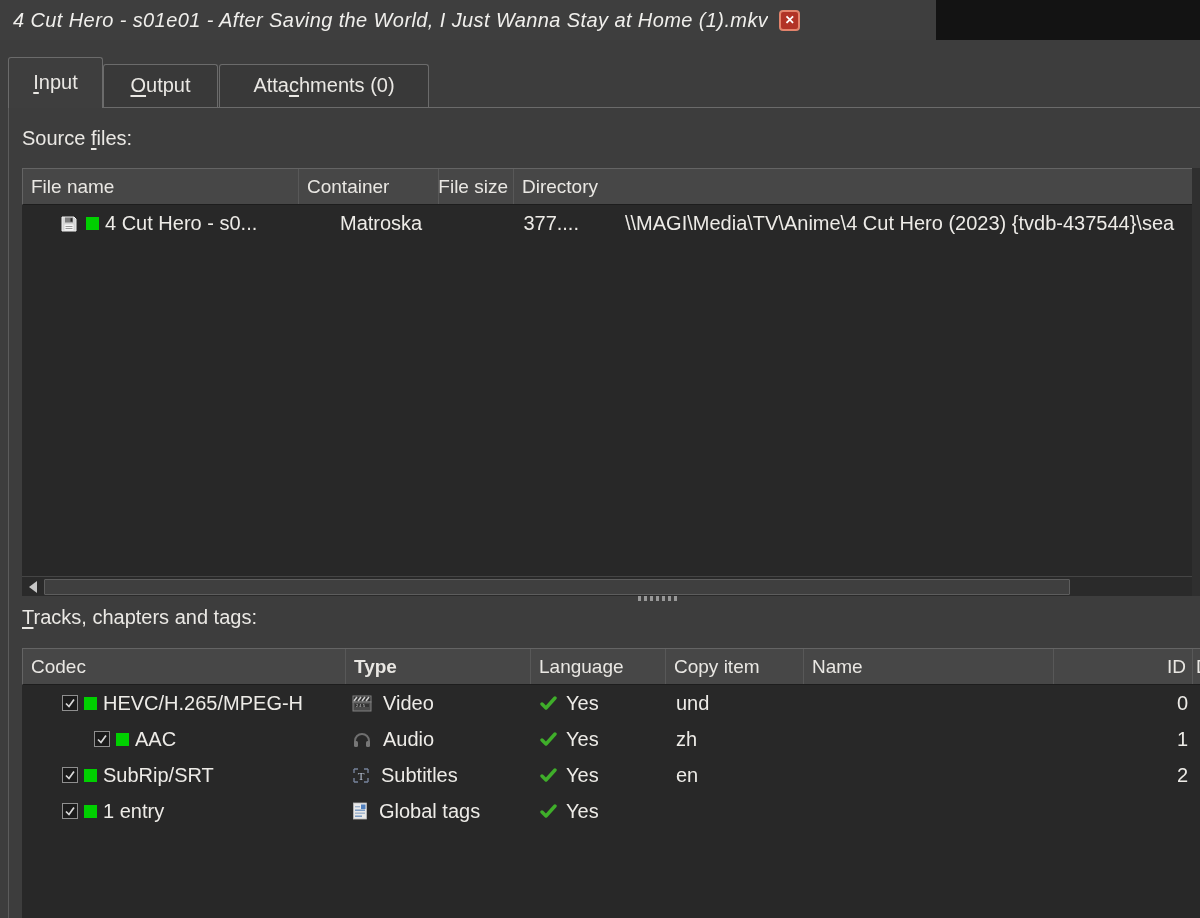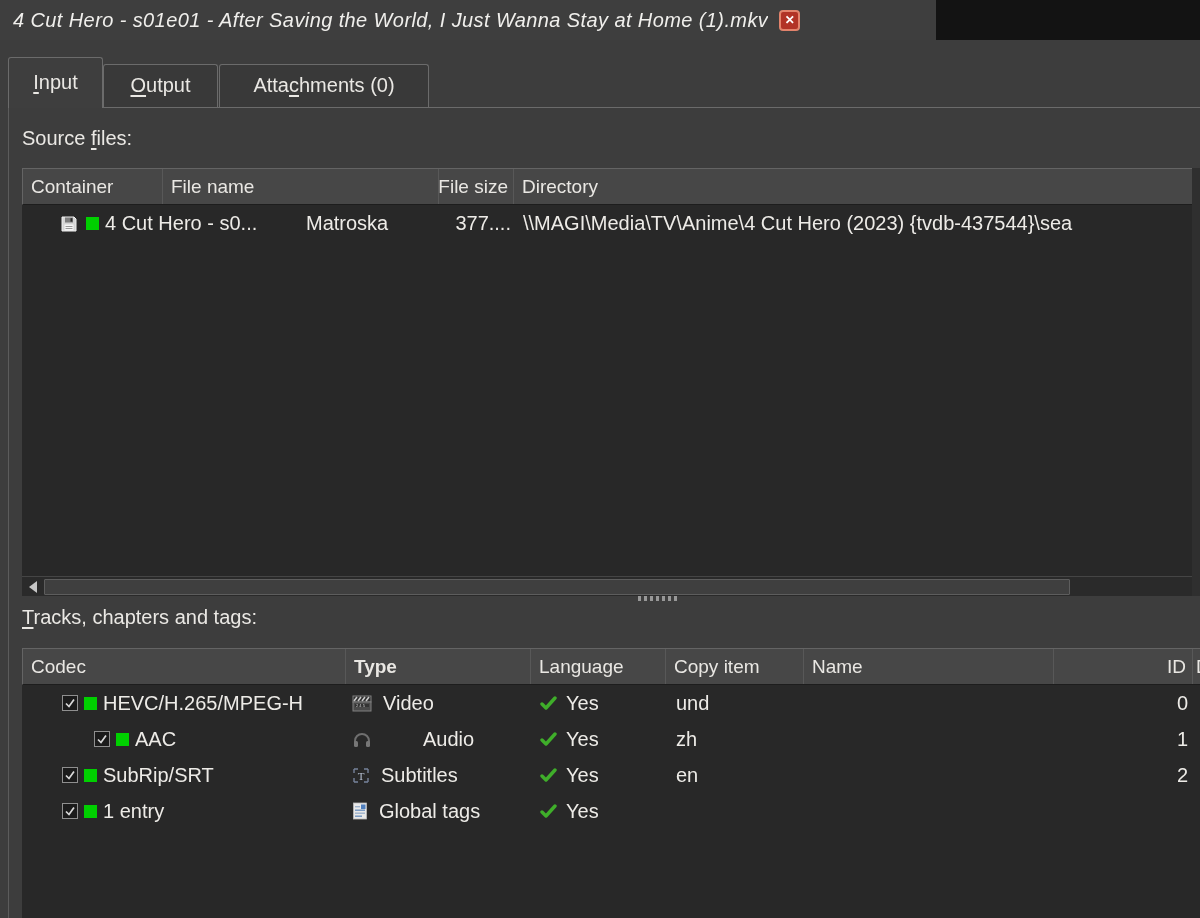--- a/index.html
+++ b/index.html
@@ -73,28 +73,28 @@
   </div>
   <div class="pane-top"></div>
   <div class="pane-left"></div>
 
   <div class="section-label" style="top:127px;">
     <span>Source </span><span class="mn">f</span><span>iles:</span>
   </div>
 
   <div class="tbl" style="top:168px; width:1170px; height:428px;">
     <div class="hrow">
+      <div class="hc" style="width:276px;">File name</div>
       <div class="hc" style="width:140px;">Container</div>
-      <div class="hc" style="width:276px;">File name</div>
       <div class="hc hc-clip" style="width:75px; padding:0;">
           <span>File size</span>
         </div>
       <div class="hc" style="width:678px; border-right:none;">Directory</div>
     </div>
-    <div class="brow" style="height:37px;">
+    <div class="brow" style="height:37px;gap:34px;">
       <div class="bcell" style="width:276px;">
         <span style="margin-left:38px; flex:0 0 auto;">
           <svg width="18" height="18" viewBox="0 0 18 18">
             <path d="M2 2 h12 l2 2 v12 h-14 z" fill="#d6d6d6" stroke="#efefef" stroke-width="1"></path>
             <rect x="5" y="2.5" width="8" height="5" fill="#7f7f7f"></rect>
             <rect x="10.5" y="3.2" width="1.8" height="3.4" fill="#2a2a2a"></rect>
             <rect x="4.5" y="9.5" width="9" height="6" fill="#f6f6f6"></rect>
             <rect x="5.5" y="11" width="7" height="1" fill="#9a9a9a"></rect>
             <rect x="5.5" y="13" width="7" height="1" fill="#9a9a9a"></rect>
           </svg>
@@ -179,21 +179,21 @@
     <div class="brow" style="height:36px;">
       <div class="bcell" style="width:323px;padding-left:32px;">
         <span class="cb" style="margin-left:40px;">
           <svg width="12" height="12" viewBox="0 0 12 12">
               <polyline points="2,6.5 5,9.5 10,2.5" fill="none" stroke="#d9d9d9" stroke-width="1.7"></polyline>
             </svg>
         </span>
         <span class="green-sq" style="margin-left:6px;"></span>
         <span style="margin-left:6px;">AAC</span>
       </div>
-      <div class="bcell" style="width:185px;gap:40px;">
+      <div class="bcell" style="width:185px;">
         <span style="margin-left:7px; flex:0 0 auto;">
           <svg width="20" height="17" viewBox="0 0 20 17">
             <path d="M3 13 v-3 a7 7 0 0 1 14 0 v3" fill="none" stroke="#6f6f6f" stroke-width="2"></path>
             <rect x="2" y="10" width="4" height="6" rx="1.5" fill="#777777"></rect>
             <rect x="14" y="10" width="4" height="6" rx="1.5" fill="#777777"></rect>
           </svg>
         </span>
         <span style="margin-left:11px;">Audio</span>
       </div>
       <div class="bcell" style="width:138px;">

